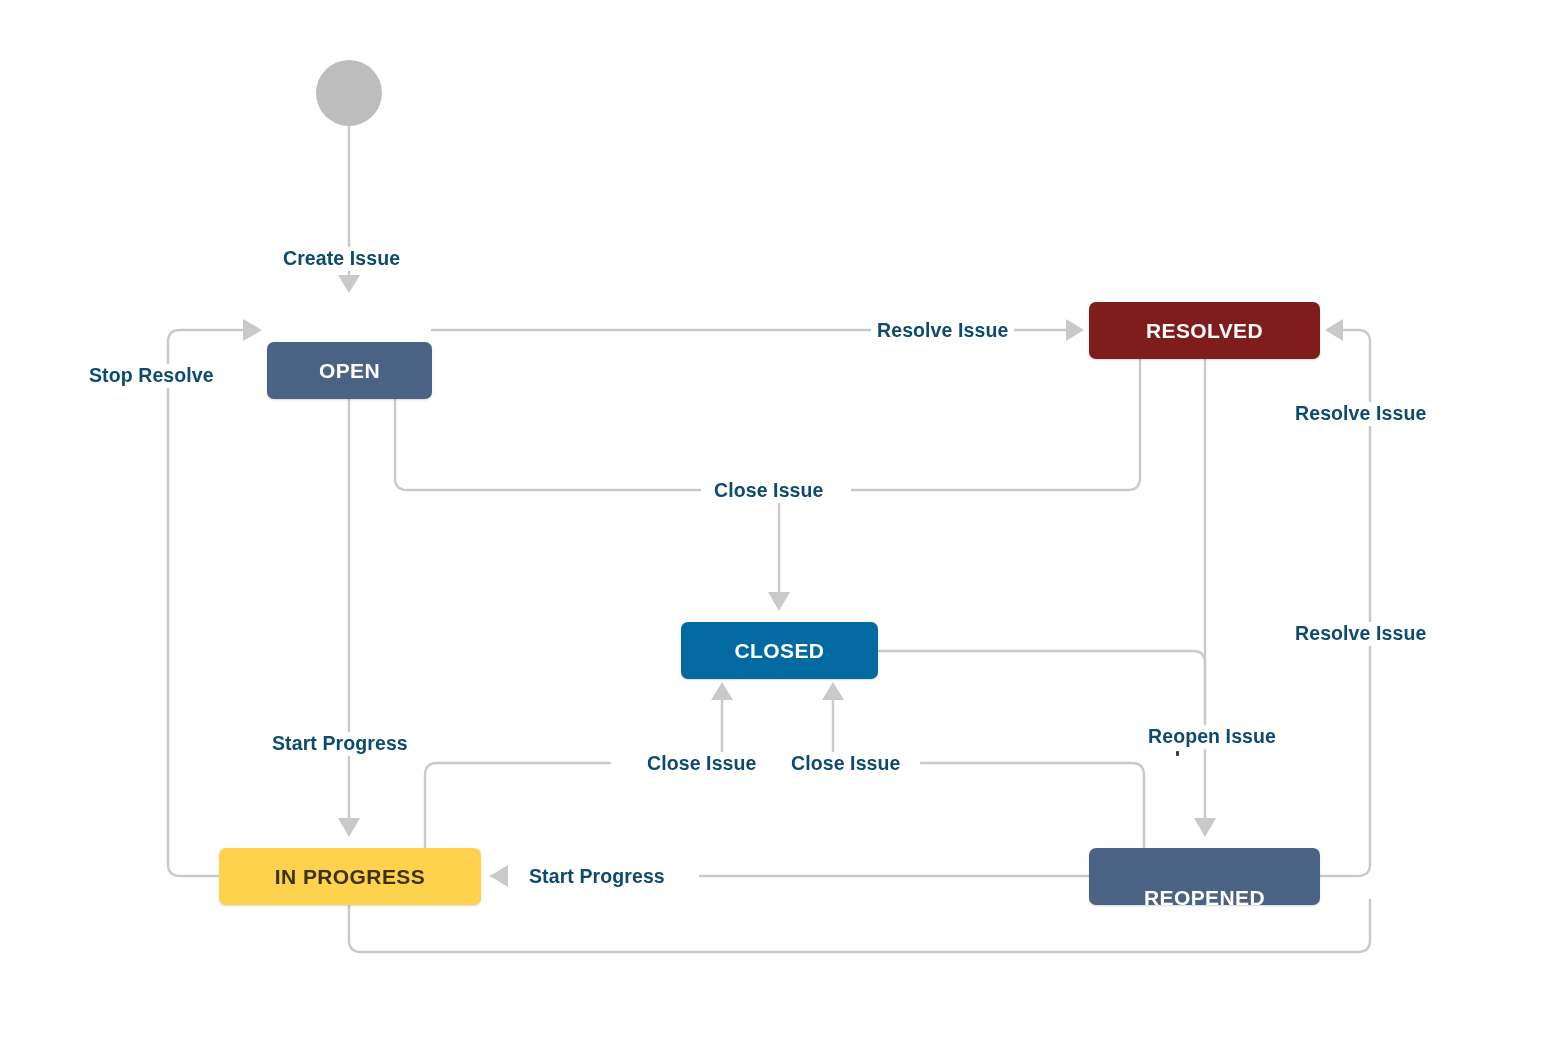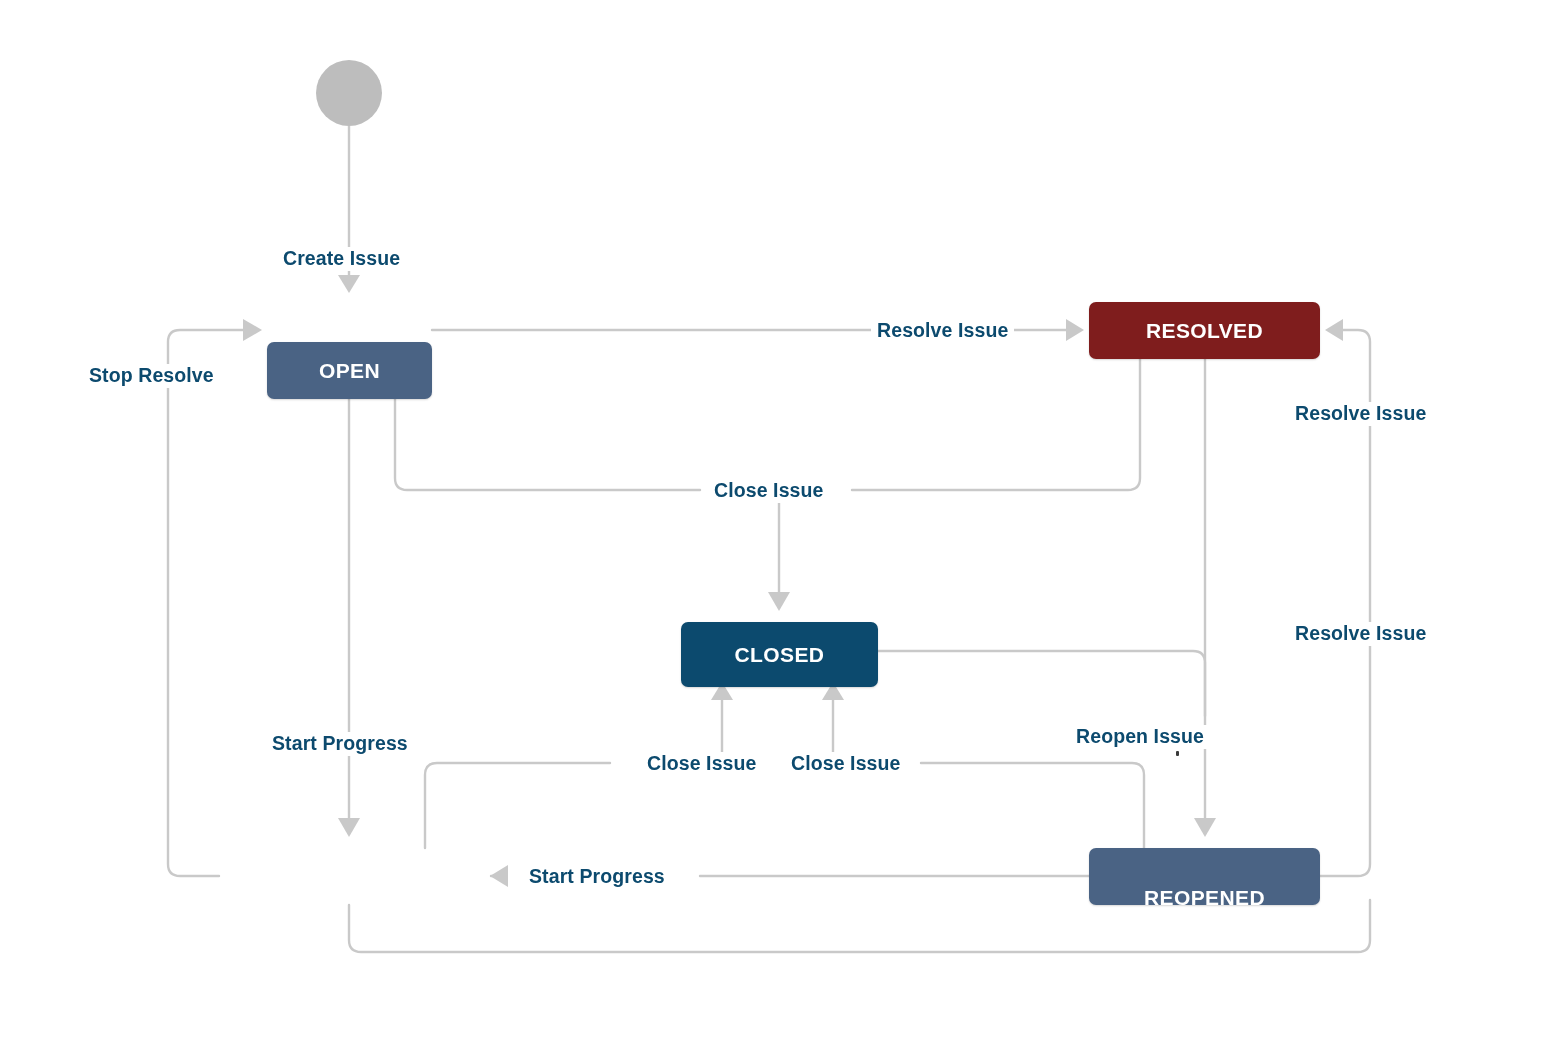--- a/index.html
+++ b/index.html
@@ -143,40 +143,43 @@
   <div class="start-node" style="left:316px; top:60px; width:66px; height:66px;"></div>
 
   <div class="node" style="left:267px; top:302px; width:165px; height:57px; background:#4a6384;margin-top:40px;">
     <span class="node-label" style="color:#ffffff; font-size:21px;">OPEN</span>
   </div>
 
   <div class="node" style="left:1089px; top:302px; width:231px; height:57px; background:#7f1d1d;">
     <span class="node-label" style="color:#ffffff; font-size:21px;">RESOLVED</span>
   </div>
 
-  <div class="node" style="left:681px; top:622px; width:197px; height:65px; background:#0c4a6e;">
+  <div class="node" style="left:681px; top:622px; width:197px; height:57px; background:#0369a1;">
     <span class="node-label" style="color:#ffffff; font-size:21px;">CLOSED</span>
   </div>
 
+  <div class="node" style="left:219px; top:848px; width:262px; height:57px; background:#ffd24d;">
+    <span class="node-label" style="color:#3d3110; font-size:21px;">IN PROGRESS</span>
+  </div>
 
   <div class="node" style="left:1089px; top:848px; width:231px; height:57px; background:#4a6384;">
     <span class="node-label" style="color:#ffffff; font-size:21px;margin-top:42px;">REOPENED</span>
   </div>
 
   <div class="edge-label" style="left:277px; top:247px;">Create Issue</div>
 
   <div class="edge-label" style="left:871px; top:319px;">Resolve Issue</div>
 
   <div class="edge-label" style="left:708px; top:479px;">Close Issue</div>
 
   <div class="edge-label" style="left:83px; top:364px;">Stop Resolve</div>
 
   <div class="edge-label" style="left:266px; top:732px;">Start Progress</div>
 
-  <div class="edge-label" style="left:1070px; top:725px;">Reopen Issue</div>
+  <div class="edge-label" style="left:1142px; top:725px;">Reopen Issue</div>
 
   <div class="artifact-dot" style="left:1176px; top:751px;"></div>
 
   <div class="edge-label" style="left:1289px; top:402px;">Resolve Issue</div>
 
   <div class="edge-label" style="left:1289px; top:622px;">Resolve Issue</div>
 
   <div class="edge-label" style="left:641px; top:752px;">Close Issue</div>
 
   <div class="edge-label" style="left:785px; top:752px;">Close Issue</div>

